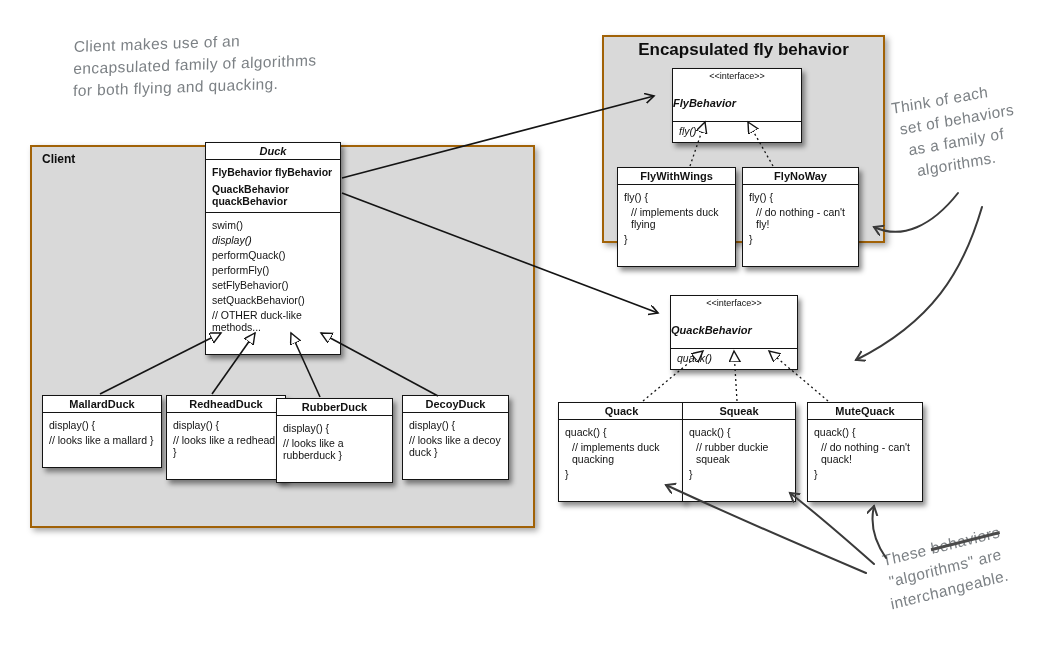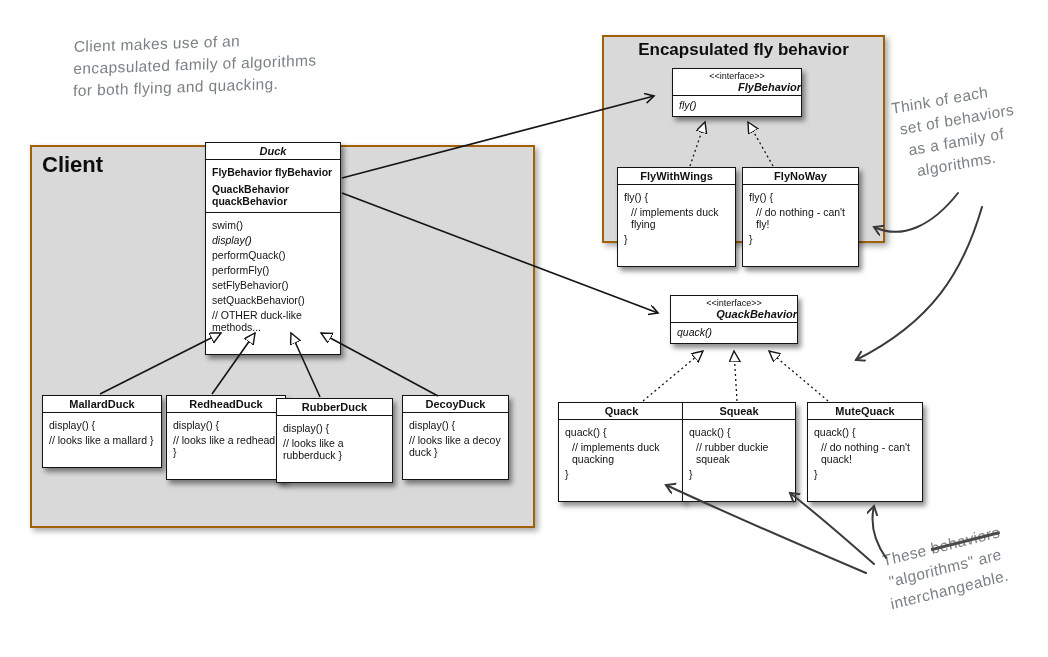--- a/index.html
+++ b/index.html
@@ -2,37 +2,37 @@
 <html><head>
 <meta charset="utf-8">
 <style>
   html,body { margin:0; padding:0; background:#fff; }
   .canvas { position:relative; width:1048px; height:657px; background:#ffffff;
             font-family:"Liberation Sans", sans-serif; overflow:hidden; }
 
   .panel { position:absolute; background:#d9d9d9; border:2px solid #a16207;
            box-shadow:3px 3px 6px rgba(0,0,0,0.35); box-sizing:border-box; }
   .panel-title { font-weight:bold; font-size:17px; text-align:center; padding-top:3px; color:#0d0d0d; }
-  .client-label { position:absolute; top:5px; left:10px; font-weight:bold; font-size:22px; color:#0d0d0d; }
+  .client-label { position:absolute; top:5px; left:10px; font-weight:bold; font-size:12px; color:#0d0d0d; }
 
   .uml { position:absolute; background:#ffffff; border:1.5px solid #141414;
          box-shadow:3px 4px 5px rgba(0,0,0,0.45); font-size:10.5px; color:#111;
          box-sizing:border-box; }
   .uml-title { text-align:center; font-weight:bold; font-size:11px; padding:2px 4px;
                border-bottom:1.5px solid #141414; }
   .uml-title.abstract { font-style:italic; }
   .uml-attrs { border-bottom:1.5px solid #141414; padding:3px 6px; }
   .uml-attrs div { font-weight:bold; padding:2.5px 0; }
   .uml-body { padding:4px 6px 20px; }
   .uml-body div { padding:1.5px 0; }
   .uml-body .it { font-style:italic; }
   .uml-body .ind { padding-left:7px; }
   .iface-st { text-align:center; font-size:9px; padding-top:2px; }
-  .iface-name { text-align:right; font-weight:bold; font-style:italic; font-size:11px;
-                padding-bottom:2px; border-bottom:1.5px solid #141414; }
+  .iface-name { text-align:left; font-weight:bold; font-style:italic; font-size:11px;
+                padding-bottom:12px; border-bottom:1.5px solid #141414;margin-top:16px; }
   .iface-method { font-style:italic; padding:3px 6px 5px; }
 
   .hand { position:absolute; color:#7c8185; font-size:15.5px; line-height:1.42;
           letter-spacing:0.4px; transform-origin:left top; }
   .hand div { white-space:nowrap; }
   .hand .strike { text-decoration:line-through; text-decoration-thickness:3px;
                   text-decoration-color:#4a4a4a; }
   #note-family { transform:rotate(-10deg) skewX(-3deg); }
   #note-client { transform:rotate(-2deg) skewX(-3deg); }
   #note-interchangeable { transform:rotate(-14deg) skewX(-3deg); text-align:center; width:200px; }

